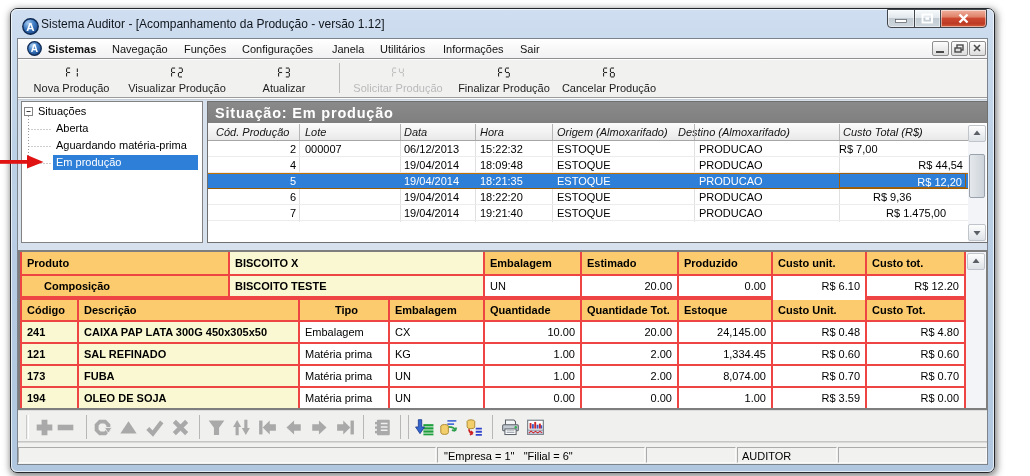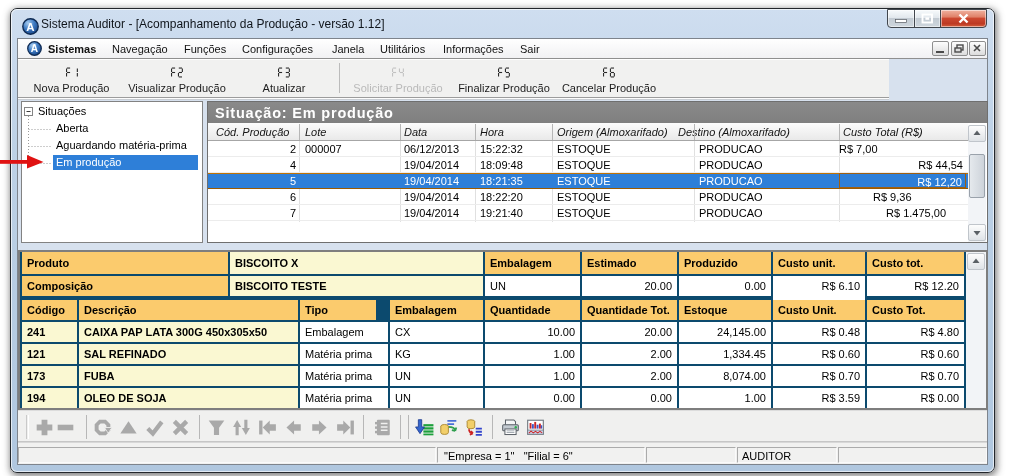--- a/index.html
+++ b/index.html
@@ -22,42 +22,42 @@
 #btn-max  { left:903px; width:27px; }
 #btn-close{ left:929px; width:47px; border-radius:0 0 4px 0;
   background:linear-gradient(#f0b2a0,#e0826a 40%,#cc4830 50%,#bd3a24 80%,#d55f3c);}
 #client { position:absolute; left:6px; top:29px; width:971px; height:427px;
   background:#d7e1ee; border:1px solid #7e848c; }
 #menubar { position:absolute; left:0px; top:0px; width:969px; height:20px;
   background:linear-gradient(#ffffff,#f1f1f3); border-bottom:1px solid #8f8f8f; }
 .mi { position:absolute; top:4px; font-size:11px; color:#111; white-space:nowrap; }
 .mdibtn { position:absolute; top:2px; width:17px; height:15px; border:1px solid #8e8e8e;
   border-radius:2px; background:linear-gradient(#fdfdfd,#dcdcdc); }
-#toolbar { position:absolute; left:0px; top:20px; width:871px; height:39px;
+#toolbar { position:absolute; left:0px; top:20px; width:969px; height:39px;
   background:#f1f1f0; border-bottom:1px solid #9c9c9c; box-shadow:0 1px 0 #fdfdfd, 0 2px 0 #c9ced4, inset 0 1px 0 #ffffff; }
 .tb-item { position:absolute; top:0; height:38px; text-align:center; color:#1c1c1c; }
 .tb-label { position:absolute; left:0; right:0; top:23px; font-size:11px; white-space:nowrap; }
 .tb-f { position:absolute; left:0; right:0; top:8px; height:12px; }
 .tb-sep { position:absolute; top:4px; height:30px; width:1px; background:#bbbbbb; }
 .disab { color:#b9b9b9; }
 #tree { position:absolute; left:3px; top:62px; width:182px; height:142px;
   background:#fff; border:1px solid #828282; }
 #tablep { position:absolute; left:189px; top:62px; width:781px; height:142px;
   background:#fff; border:1px solid #6f6f6f; }
 #sitheader { position:absolute; left:0; top:0; width:779px; height:21px;
   background:linear-gradient(#8a8a8a,#7f7f7f); color:#fff; font-weight:bold; font-size:14.5px; letter-spacing:0.8px; }
 #colheader { position:absolute; left:0; top:21px; width:760px; height:18px;
   background:linear-gradient(#fcfcfc,#e9e9e9); border-bottom:1px solid #a6a6a6; }
 .ch { position:absolute; top:3px; color:#151515; white-space:nowrap;font-style:italic; }
 .chsep { position:absolute; top:1px; height:16px; width:1px; background:#b6b6b6; }
 .trow { position:absolute; left:0; width:760px; height:16px; box-shadow:inset 0 -1px 0 #ececec; }
 .tc { position:absolute; top:2px; white-space:nowrap; }
 .selrow { background:#2e7fd8; color:#fff; box-shadow:inset 0 1px 0 #c17203, inset 0 -1px 0 #9a5a00; }
 #grid { position:absolute; left:0px; top:211px; width:970px; height:160px;
-  background:#0c4a6e; border:2px solid #7e7e7e; }
+  background:#ef4444; border:2px solid #7e7e7e; }
 .gc { position:absolute; overflow:hidden; white-space:nowrap; font-size:11px; }
 .gor { background:#fbcb6d; font-weight:bold; }
 .gye { background:#faf8d2; font-weight:bold; }
 .gwh { background:#ffffff; }
 .gnum { text-align:right; }
 #toolbar2 { position:absolute; left:0px; top:371px; width:969px; height:32px;
   background:#f0f0ef; border-top:1px solid #dcdcdc; border-bottom:1px solid #c6c6c6; }
 .t2sep { position:absolute; width:1px; background:#b7b7b7; top:376px; height:24px; }
 #statusbar { position:absolute; left:0px; top:403px; width:969px; height:22px;
   background:#f1f1f0; border-top:1px solid #d8d8d8; }
@@ -369,30 +369,30 @@
 <div class="scrlthumb" style="left:761px;top:52px;height:44px"></div>
 </div>
 <div id="grid">
 <div class="gc gor" style="left:2px;top:0px;width:206px;height:22px;line-height:22px;padding-left:5px;">Produto</div>
 <div class="gc gye" style="left:210px;top:0px;width:253px;height:22px;line-height:22px;padding-left:5px;">BISCOITO X</div>
 <div class="gc gor" style="left:465px;top:0px;width:95px;height:22px;line-height:22px;padding-left:5px;">Embalagem</div>
 <div class="gc gor" style="left:562px;top:0px;width:95px;height:22px;line-height:22px;padding-left:5px;">Estimado</div>
 <div class="gc gor" style="left:659px;top:0px;width:92px;height:22px;line-height:22px;padding-left:5px;">Produzido</div>
 <div class="gc gor" style="left:753px;top:0px;width:92px;height:22px;line-height:22px;padding-left:5px;">Custo unit.</div>
 <div class="gc gor" style="left:847px;top:0px;width:97px;height:22px;line-height:22px;padding-left:5px;">Custo tot.</div>
-<div class="gc gor" style="left:2px;top:24px;width:206px;height:20px;line-height:20px;padding-left:5px;">Composição</div>
+<div class="gc gor" style="left:2px;top:24px;width:206px;height:20px;line-height:20px;padding-left:22px;">Composição</div>
 <div class="gc gye" style="left:210px;top:24px;width:253px;height:20px;line-height:20px;padding-left:5px;">BISCOITO TESTE</div>
 <div class="gc gwh" style="left:465px;top:24px;width:95px;height:20px;line-height:20px;padding-left:5px;">UN</div>
 <div class="gc gwh gnum" style="left:562px;top:24px;width:95px;height:20px;line-height:20px;padding-right:5px;">20.00</div>
 <div class="gc gwh gnum" style="left:659px;top:24px;width:92px;height:20px;line-height:20px;padding-right:5px;">0.00</div>
 <div class="gc gwh gnum" style="left:753px;top:24px;width:92px;height:28px;line-height:20px;padding-right:5px;">R$ 6.10</div>
 <div class="gc gwh gnum" style="left:847px;top:24px;width:97px;height:20px;line-height:20px;padding-right:5px;">R$ 12.20</div>
 <div class="gc gor" style="left:2px;top:48px;width:55px;height:20px;line-height:20px;padding-left:5px;">Código</div>
 <div class="gc gor" style="left:59px;top:48px;width:219px;height:20px;line-height:20px;padding-left:5px;">Descrição</div>
-<div class="gc gor" style="left:280px;top:48px;width:76px;height:20px;line-height:20px;padding-left:5px;">Tipo</div>
+<div class="gc gor" style="left:280px;top:48px;width:88px;height:20px;line-height:20px;padding-left:5px;text-align:center;">Tipo</div>
 <div class="gc gor" style="left:370px;top:48px;width:93px;height:20px;line-height:20px;padding-left:5px;">Embalagem</div>
 <div class="gc gor" style="left:465px;top:48px;width:95px;height:20px;line-height:20px;padding-left:5px;">Quantidade</div>
 <div class="gc gor" style="left:562px;top:48px;width:95px;height:20px;line-height:20px;padding-left:5px;">Quantidade Tot.</div>
 <div class="gc gor" style="left:659px;top:48px;width:92px;height:20px;line-height:20px;padding-left:5px;">Estoque</div>
 <div class="gc gor" style="left:753px;top:48px;width:92px;height:20px;line-height:20px;padding-left:5px;">Custo Unit.</div>
 <div class="gc gor" style="left:847px;top:48px;width:97px;height:20px;line-height:20px;padding-left:5px;">Custo Tot.</div>
 <div class="gc gye" style="left:2px;top:70px;width:55px;height:20px;line-height:20px;padding-left:5px;">241</div>
 <div class="gc gye" style="left:59px;top:70px;width:219px;height:20px;line-height:20px;padding-left:5px;">CAIXA PAP LATA 300G 450x305x50</div>
 <div class="gc gwh" style="left:280px;top:70px;width:88px;height:20px;line-height:20px;padding-left:5px;">Embalagem</div>
 <div class="gc gwh" style="left:370px;top:70px;width:93px;height:20px;line-height:20px;padding-left:5px;">CX</div>

